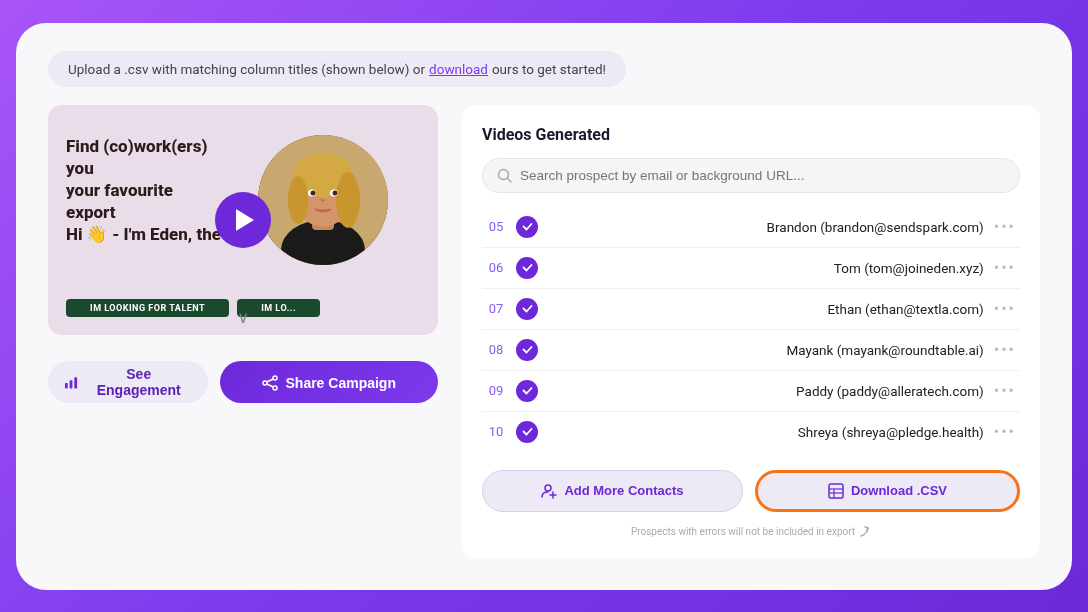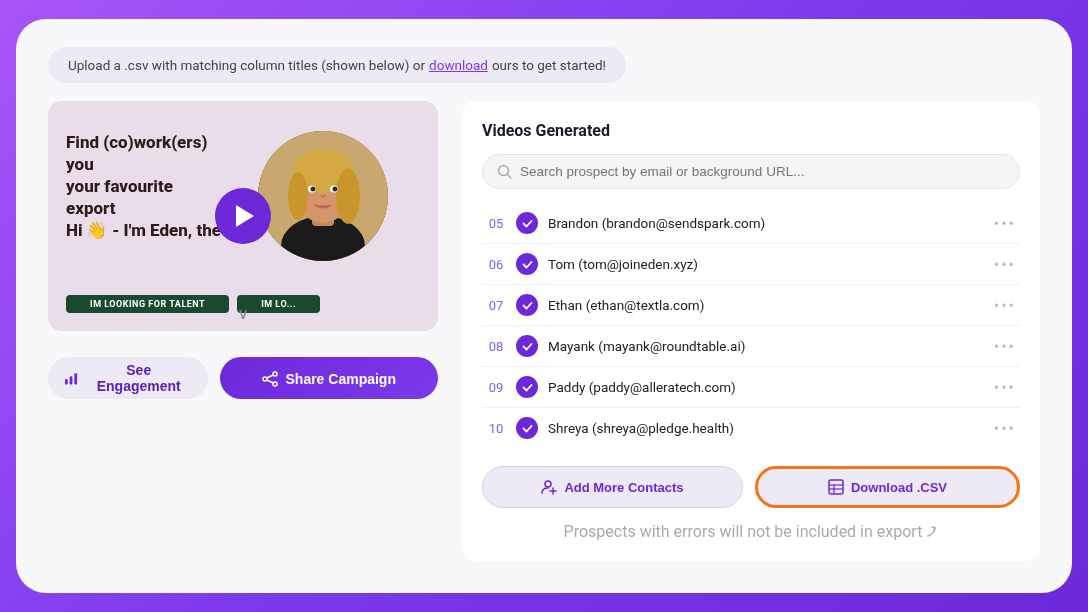--- a/index.html
+++ b/index.html
@@ -275,20 +275,21 @@
       justify-content: center;
       flex-shrink: 0;
     }
 
     .check-circle svg { width: 13px; height: 13px; }
 
     .prospect-name {
       flex: 1;
       font-size: 13.5px;
       color: #222;
+      text-align: right;
     }
 
     .more-dots {
       color: #bbb;
       font-size: 16px;
       letter-spacing: 2px;
       cursor: pointer;
     }
 
     .bottom-actions {
@@ -323,21 +324,21 @@
       font-weight: 600;
       color: #6d28d9;
       cursor: pointer;
       display: flex;
       align-items: center;
       justify-content: center;
       gap: 7px;
     }
 
     .export-note {
-      font-size: 16px;
+      font-size: 10px;
       color: #aaa;
       text-align: center;
       display: flex;
       align-items: center;
       justify-content: center;
       gap: 4px;
     }
   </style>
 </head>
 <body>

